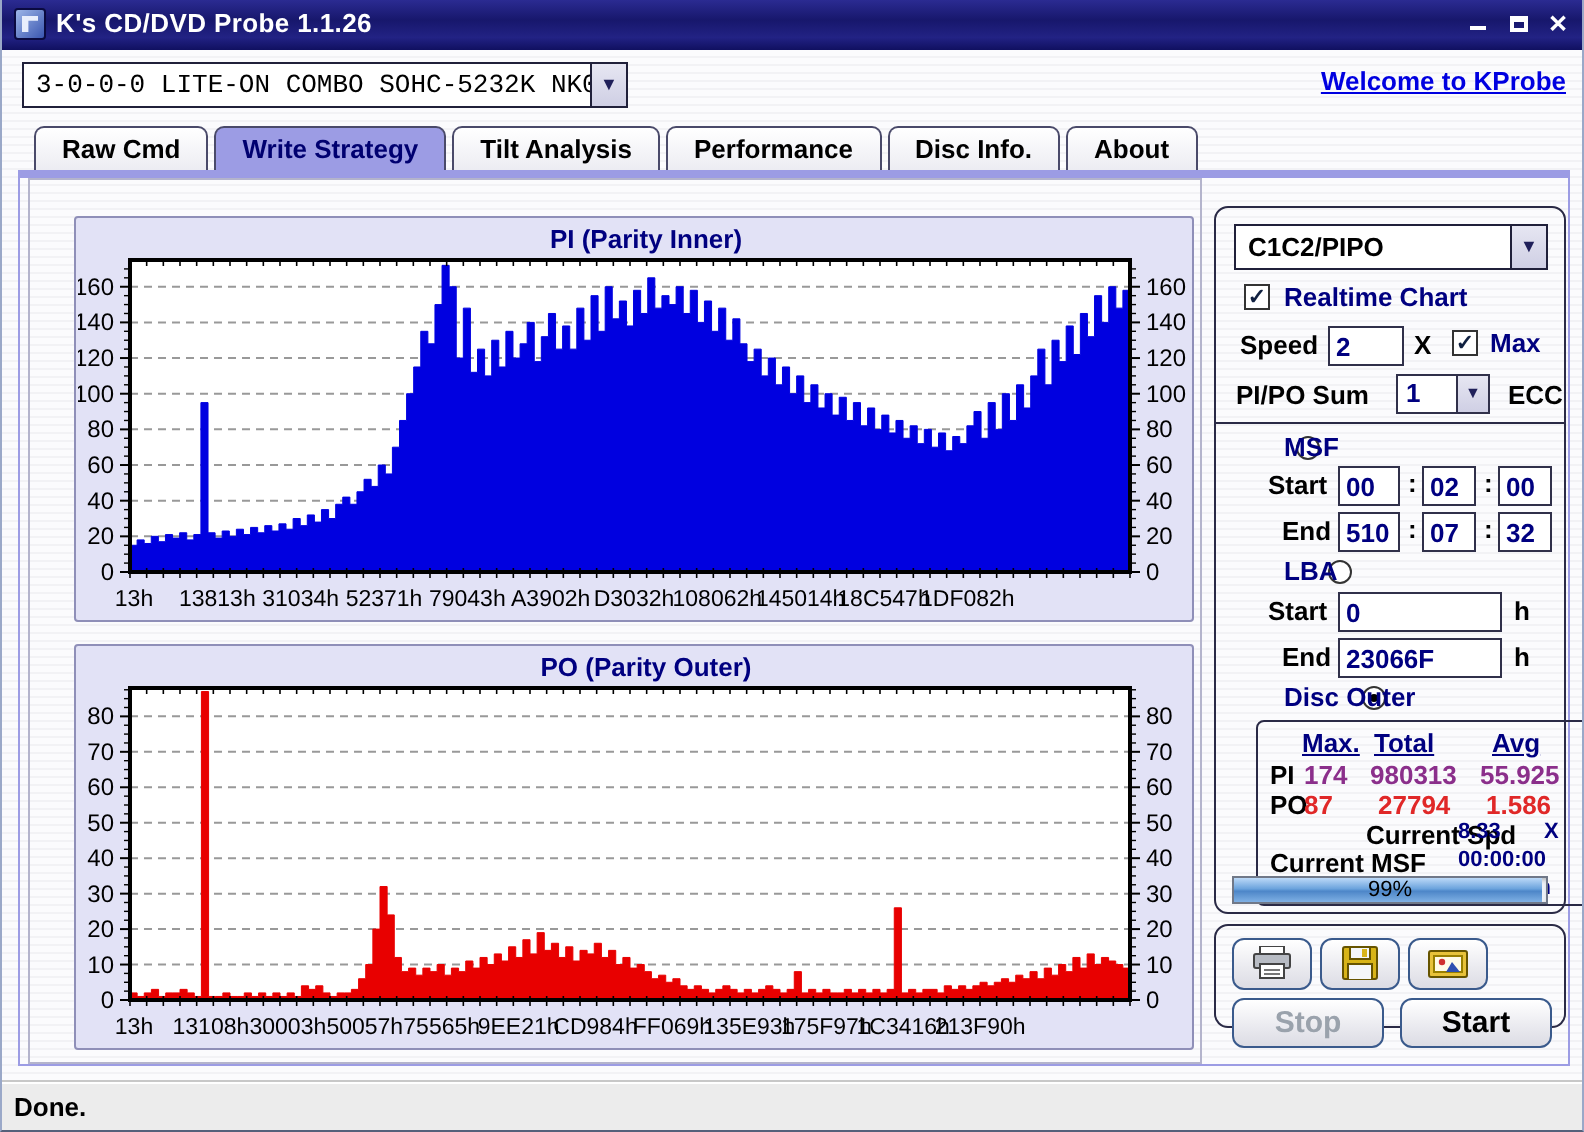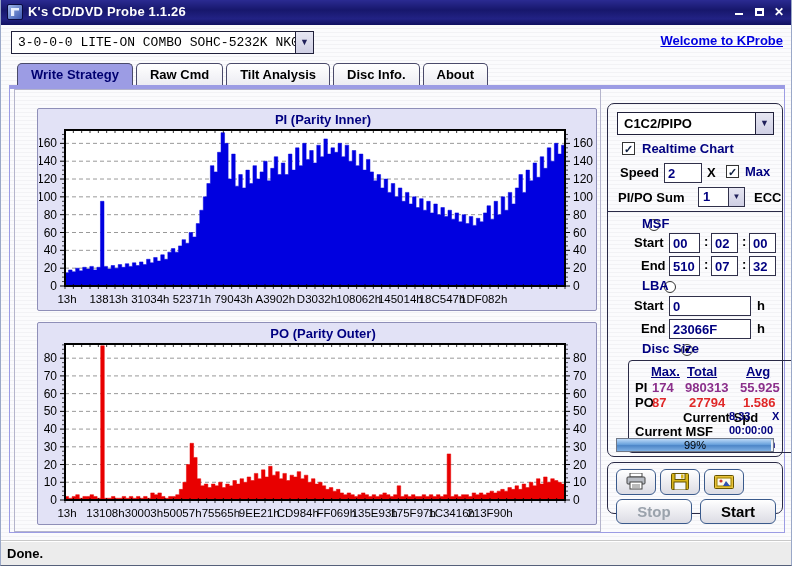--- a/index.html
+++ b/index.html
@@ -98,23 +98,24 @@
     <span class="winbtn" style="right:6px;">✕</span>
   </div>
 
   <div class="abs combo" style="left:10px; top:31px; width:303px; height:23px;">
     <span class="cval drive-font">3-0-0-0 LITE-ON COMBO SOHC-5232K NK07</span>
     <span class="carr">▼</span>
   </div>
   <a class="abs link" style="right:8px; top:33px;">Welcome to KProbe</a>
 
   <div class="abs tabs">
+    <div class="tab">Raw Cmd</div>
     <div class="tab sel">Write Strategy</div>
-    <div class="tab">Raw Cmd</div>
     <div class="tab">Tilt Analysis</div>
+    <div class="tab">Performance</div>
     <div class="tab">Disc Info.</div>
     <div class="tab">About</div>
   </div>
 
   <div class="abs panel"></div>
   <div class="abs chartpane"></div>
 
   <div class="abs gbox" style="left:36px; top:108px; width:560px; height:203px;">
     <div class="gtitle">PI (Parity Inner)</div>
     <svg width="556" height="180" style="margin-left:1px;">
@@ -640,21 +641,21 @@
     <span class="abs lbl navy" style="left:34px; top:174px;">LBA</span>
     <span class="abs lbl" style="left:26px; top:194px;">Start</span>
     <input class="abs ipt" style="left: 61px; top: 192px; width: 82px;" readonly="" value="0">
     <span class="abs lbl" style="left:149px; top:194px;">h</span>
     <span class="abs lbl" style="left:33px; top:217px;">End</span>
     <input class="abs ipt" style="left: 61px; top: 215px; width: 82px;" readonly="" value="23066F">
     <span class="abs lbl" style="left:149px; top:217px;">h</span>
 
     
     <span class="abs radio on" style="left:12px; top:238px;"></span>
-    <span class="abs lbl navy" style="left:34px; top:237px;">Disc Size</span>
+    <span class="abs lbl navy" style="left:34px; top:237px;">Disc Outer</span>
 
     
     <div class="abs rbox" style="left:20px; top:256px; width:167px; height:93px; border-radius:4px;">
       <span class="abs sthead" style="left:22px; top:3px;">Max.</span>
       <span class="abs sthead" style="left:58px; top:3px;">Total</span>
       <span class="abs sthead" style="left:117px; top:3px;">Avg</span>
 
       <span class="abs lbl" style="left:6px; top:19px;">PI</span>
       <span class="abs pi-val" style="left:23px; top:19px;">174</span>
       <span class="abs pi-val" style="left:56px; top:19px;">980313</span>

